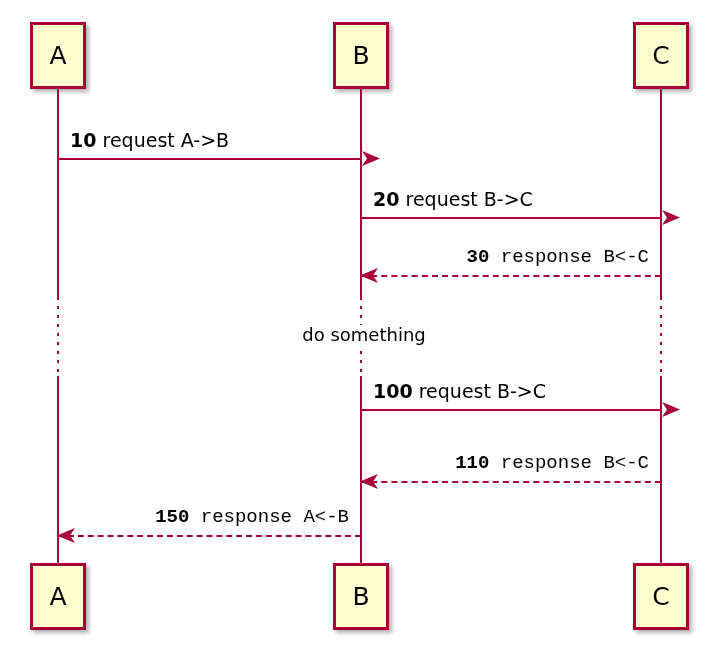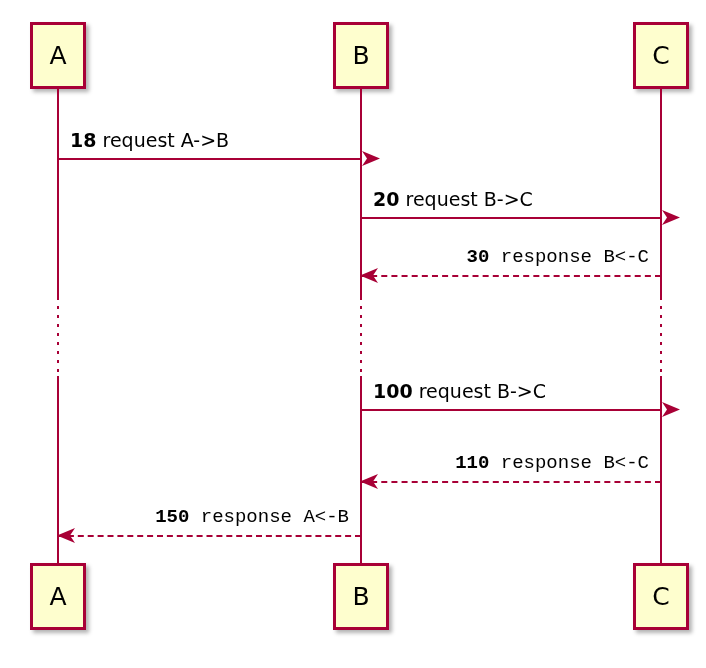--- a/index.html
+++ b/index.html
@@ -123,21 +123,21 @@
   <div class="lifeline" style="left:660px;top:376px;height:188px;"></div>
 
   <div class="msg" style="left:58px;width:303px;top:158px;">
     <div class="line"></div>
     <div class="head right">
       <svg width="18" height="15" viewBox="0 0 18 15">
           <path d="M18 7.5 L0 0 L5 7.5 L0 15 Z" fill="#A80036"></path>
         </svg>
     </div>
     <div class="caption cap-left">
-      <span class="num">18</span><span class="txt"> </span><span class="txt">request A-&gt;B</span>
+      <span class="num">10</span><span class="txt"> </span><span class="txt">request A-&gt;B</span>
     </div>
   </div>
 
   <div class="msg" style="left:361px;width:300px;top:217px;">
     <div class="line"></div>
     <div class="head right">
       <svg width="18" height="15" viewBox="0 0 18 15">
           <path d="M18 7.5 L0 0 L5 7.5 L0 15 Z" fill="#A80036"></path>
         </svg>
     </div>
@@ -151,20 +151,21 @@
     <div class="head left">
       <svg width="18" height="15" viewBox="0 0 18 15">
           <path d="M0 7.5 L18 0 L13 7.5 L18 15 Z" fill="#A80036"></path>
         </svg>
     </div>
     <div class="caption cap-right">
       <span class="num">30</span><span class="txt"> </span><span class="txt">response B&lt;-C</span>
     </div>
   </div>
 
+  <div class="delay-label" style="left:286px;top:325px;width:148px;">do something</div>
 
   <div class="msg" style="left:361px;width:300px;top:409px;">
     <div class="line"></div>
     <div class="head right">
       <svg width="18" height="15" viewBox="0 0 18 15">
           <path d="M18 7.5 L0 0 L5 7.5 L0 15 Z" fill="#A80036"></path>
         </svg>
     </div>
     <div class="caption cap-left">
       <span class="num">100</span><span class="txt"> </span><span class="txt">request B-&gt;C</span>

